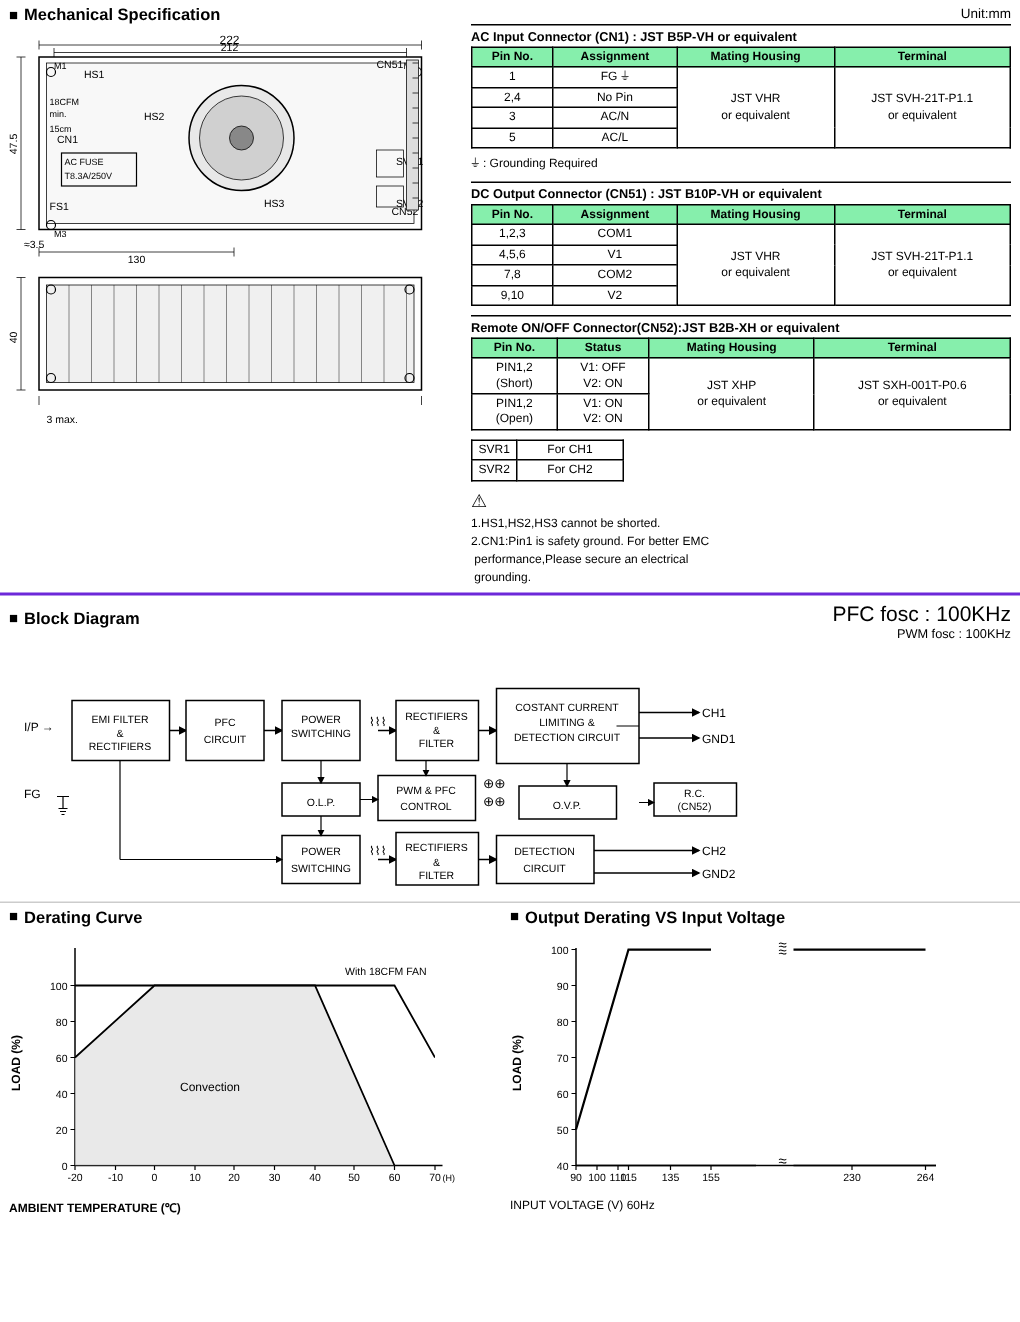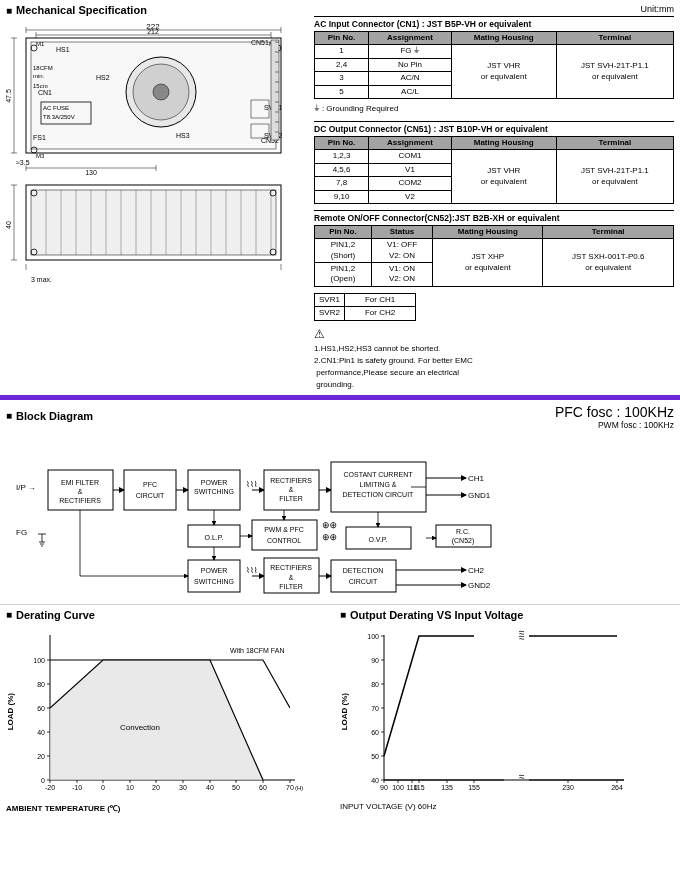--- a/index.html
+++ b/index.html
@@ -23,21 +23,21 @@
     .section-header::before {
       content: '■';
       margin-right: 4px;
       font-size: 10px;
     }
 
     
     #mechanical-section {
       display: flex;
       padding: 4px 6px 4px 6px;
-      border-bottom: 5px solid #6d28d9;
+      border-bottom: 2px solid #6d28d9;
     }
     #mech-drawing {
       width: 300px;
       flex-shrink: 0;
       position: relative;
     }
     #mech-drawing canvas, #mech-svg {
       display: block;
     }
     #mech-tables {
@@ -67,21 +67,21 @@
       width: 100%;
       font-size: 8px;
     }
     .conn-table th, .conn-table td {
       border: 1px solid #000;
       padding: 1px 3px;
       text-align: center;
       line-height: 1.3;
     }
     .conn-table th {
-      background: #a3a3a3;
+      background: #86efac;
       font-weight: bold;
     }
     .notes-block {
       font-size: 8px;
       margin-top: 4px;
       line-height: 1.5;
     }
 
     
     #block-diagram-section {

